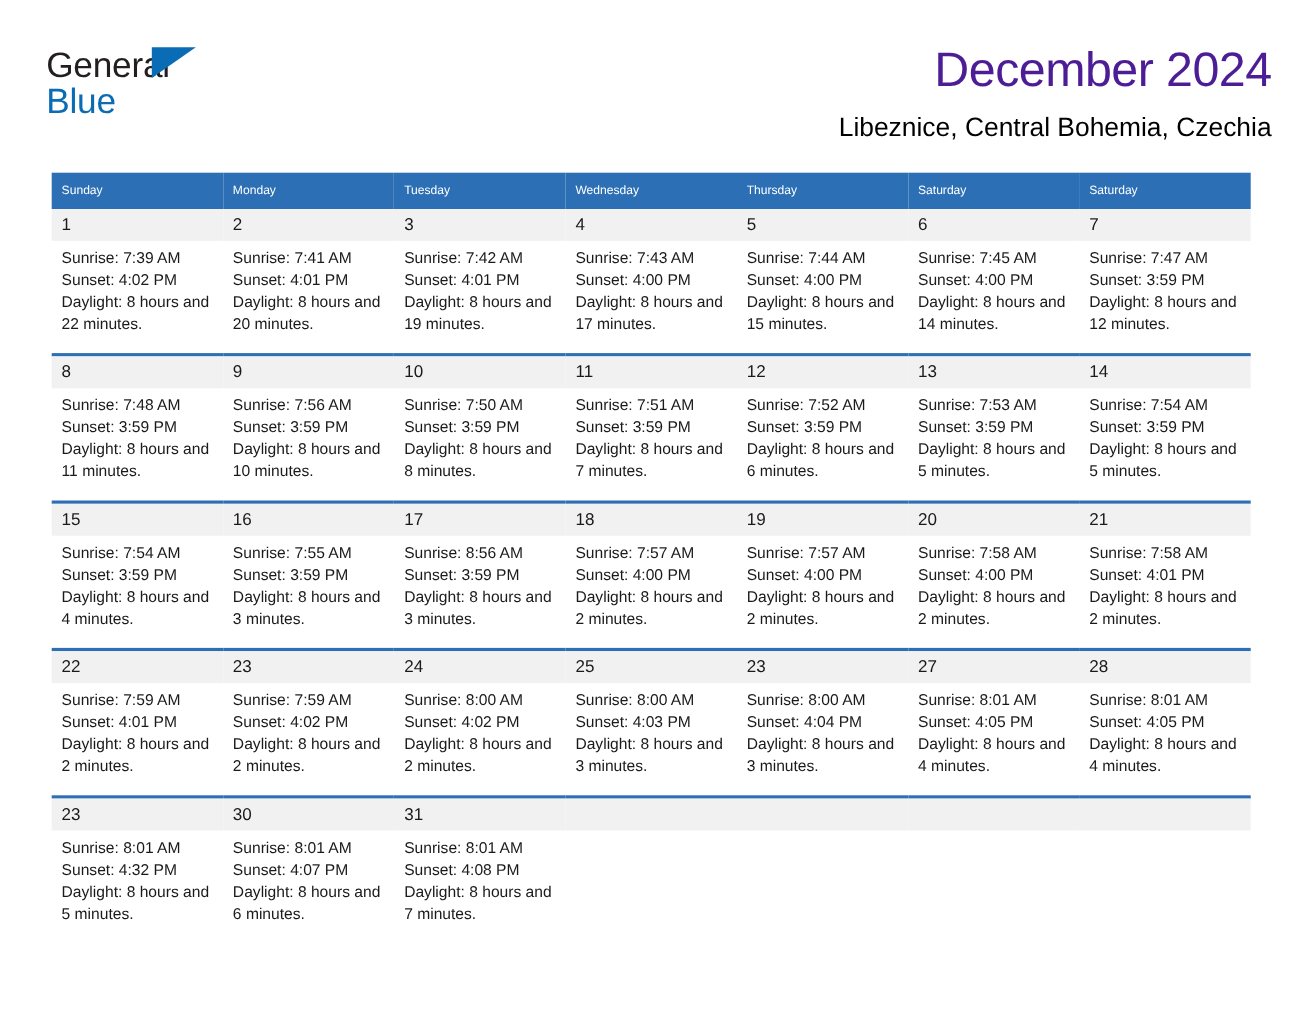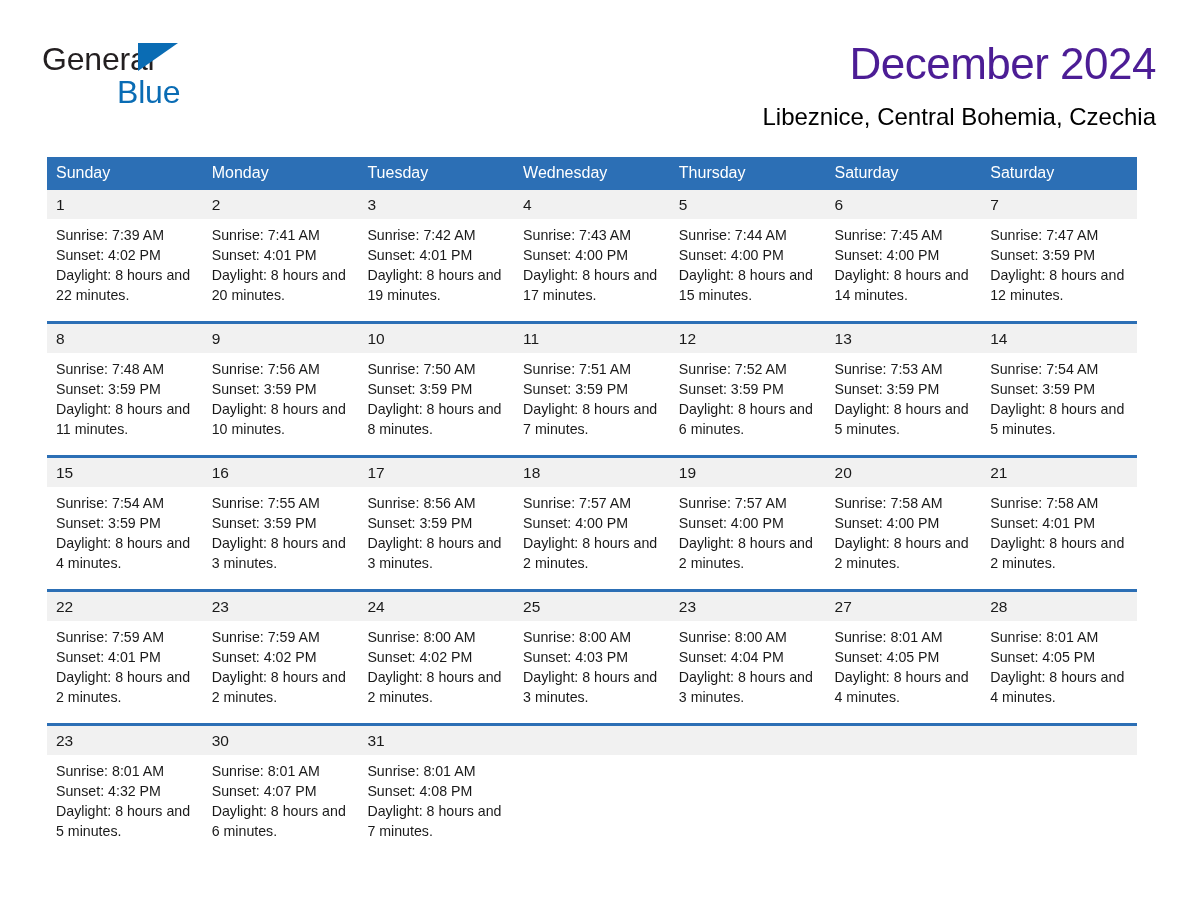--- a/index.html
+++ b/index.html
@@ -50,21 +50,20 @@
     position: absolute;
     left: 96px;
     top: 1px;
     width: 0;
     height: 0;
     border-left: 40px solid #0a6cb4;
     border-bottom: 28px solid transparent;
   }
   .brand-line2 {
     display: block;
-    margin-left: 75px;
     margin-top: -2px;
     font-size: 32px;
     line-height: 36px;
     color: #0a6cb4;
     letter-spacing: -0.2px;
   }
 
   .titles {
     position: absolute;
     right: 0;
@@ -95,21 +94,21 @@
     top: 157px;
     width: 1090px;
     border-collapse: collapse;
     table-layout: fixed;
   }
   .calendar col { width: 155.7px; }
 
   thead th {
     background: #2c6fb5;
     color: #ffffff;
-    font-size: 16px;
+    font-size: 11px;
     font-weight: normal;
     text-align: left;
     padding: 7px 0 8px 9px;
     height: 18px;
     vertical-align: middle;
     border: none;
   }
 
   tbody tr.week-row td {
     vertical-align: top;

